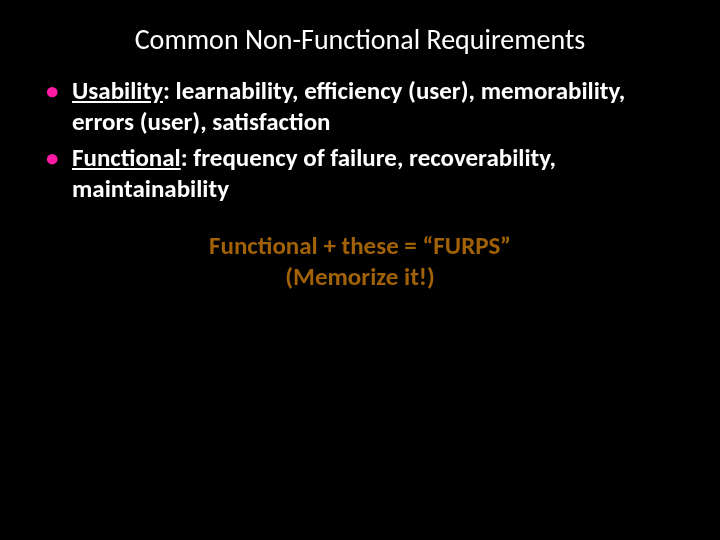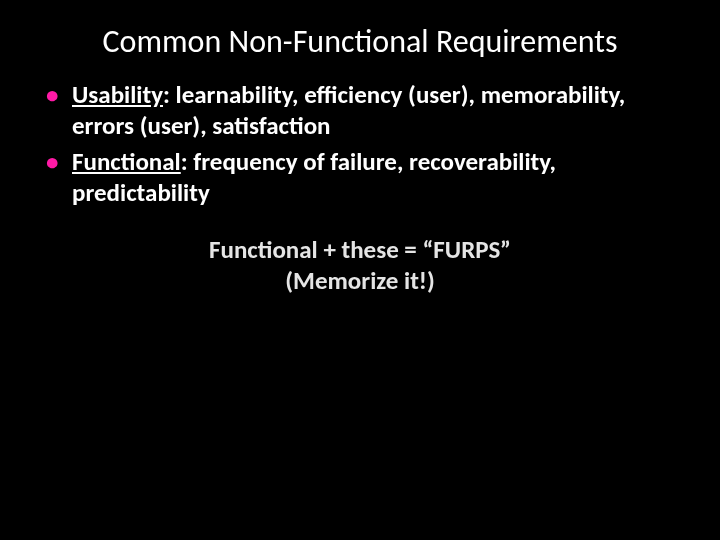--- a/index.html
+++ b/index.html
@@ -14,21 +14,21 @@
   .slide {
     width: 720px;
     height: 540px;
     background: #000;
     color: #fff;
     position: relative;
     box-sizing: border-box;
   }
   .title {
     text-align: center;
-    font-size: 32px;
+    font-size: 28px;
     padding-top: 22px;
     padding-bottom: 18px;
     font-weight: 400;
   }
   .content {
     padding: 0 38px 0 38px;
   }
   ul.bullets {
     list-style: none;
     margin: 0;
@@ -50,40 +50,40 @@
     color: #ff1aa6;
     font-size: 25px;
     line-height: 1.25;
   }
   .term {
     text-decoration: underline;
   }
   .footer {
     margin-top: 26px;
     text-align: center;
-    color: #e5e5e5;
+    color: #a16207;
     font-size: 25px;
     font-weight: 700;
     line-height: 1.25;
   }
 </style>
 </head>
 <body>
 
 <div class="slide">
 
   <div class="title">Common Non-Functional Requirements</div>
 
   <div class="content">
     <ul class="bullets">
       <li>
         <span class="term">Usability</span><span>: learnability, efficiency (user), memorability, errors (user), satisfaction</span>
       </li>
       <li>
-        <span class="term">Functional</span><span>: frequency of failure, recoverability, predictability</span>
+        <span class="term">Functional</span><span>: frequency of failure, recoverability, maintainability</span>
       </li>
     </ul>
 
     <div class="footer">
       <div>Functional + these = “FURPS”</div>
       <div>(Memorize it!)</div>
     </div>
   </div>
 
 </div>

